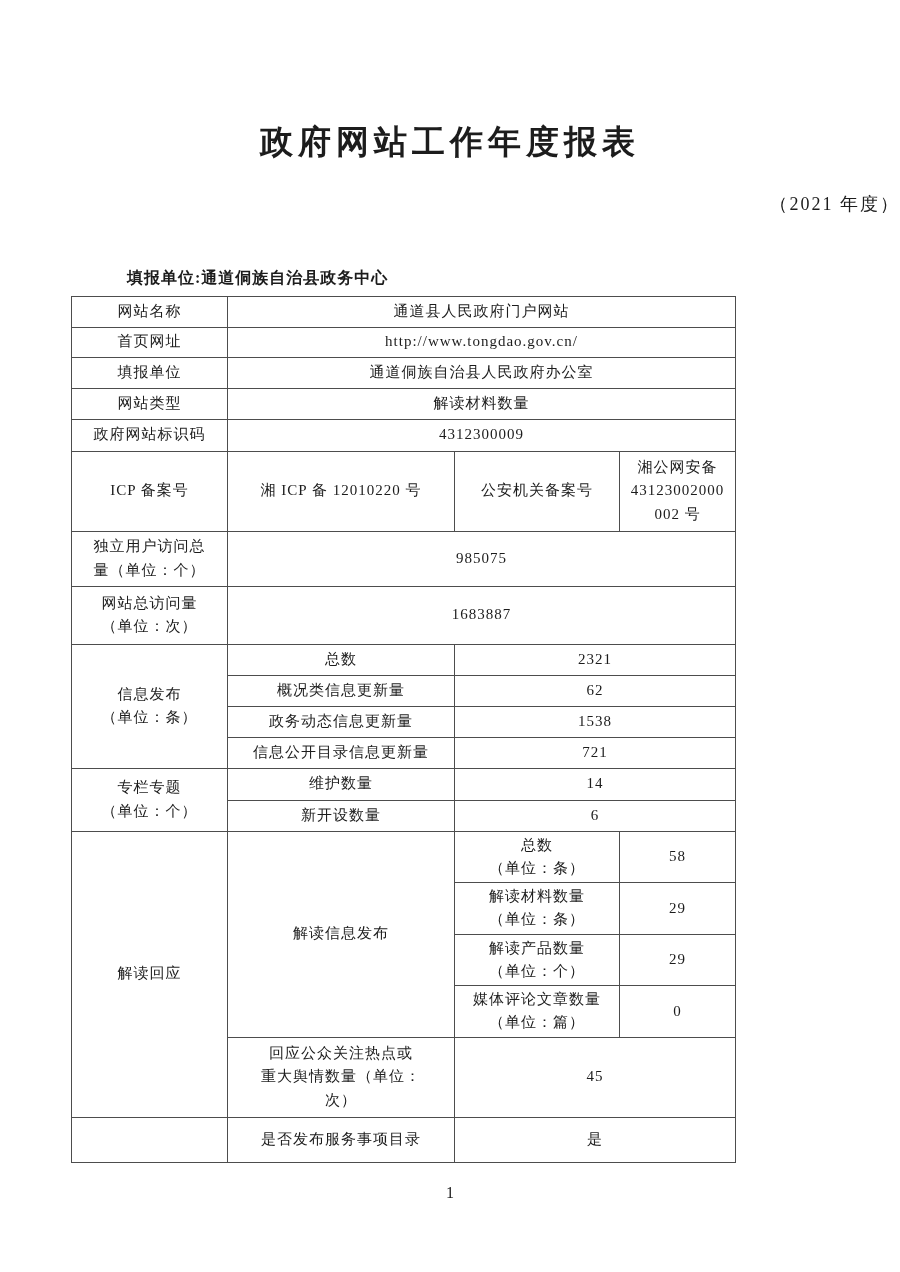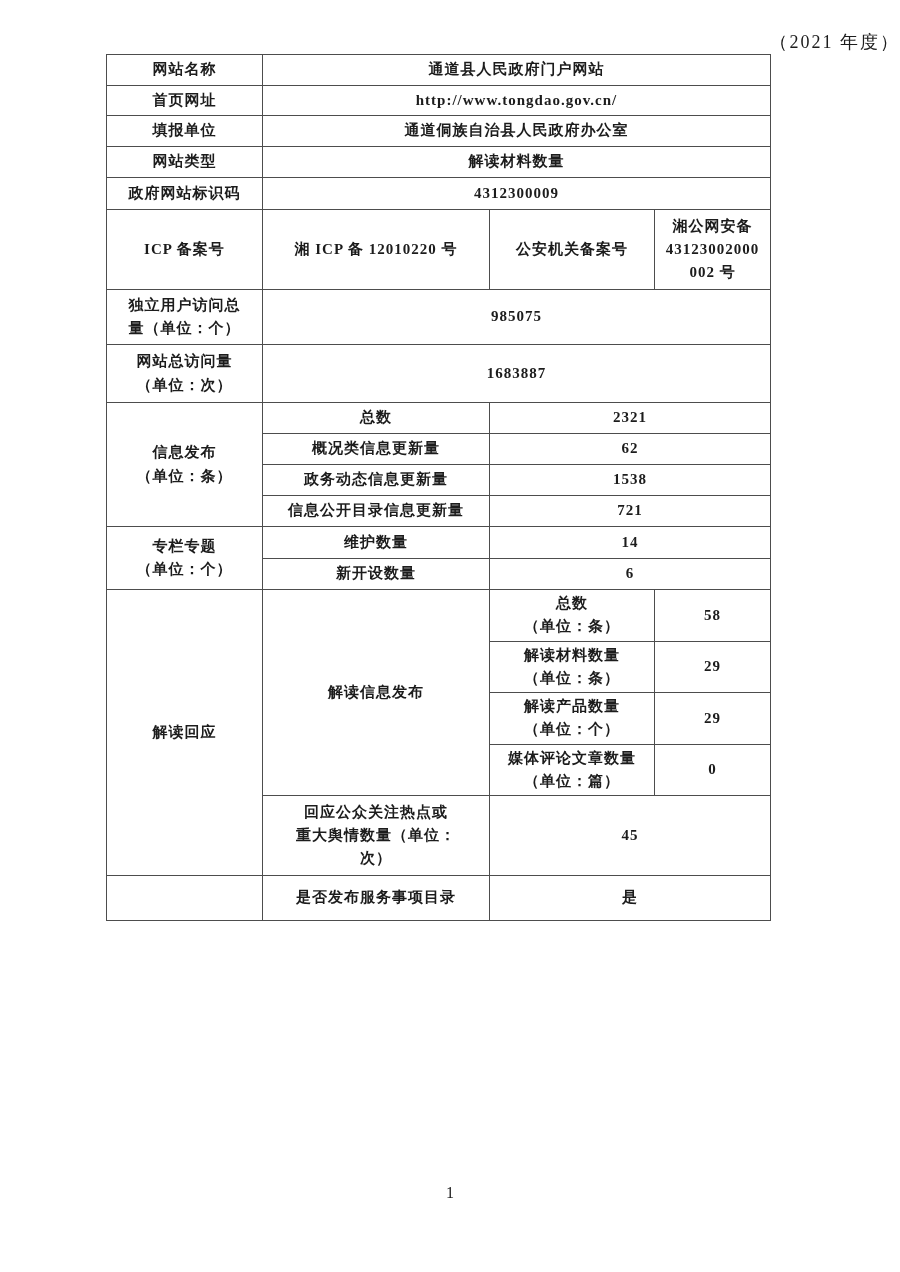--- a/index.html
+++ b/index.html
@@ -35,23 +35,22 @@
   }
   .filing-unit {
     margin: 52px 0 7px 127px;
     font-size: 16px;
     font-weight: bold;
     letter-spacing: 1px;
   }
   table.report {
     border-collapse: collapse;
     table-layout: fixed;
-    margin-left: 106px;
+    margin-left: 71px;
     width: 664px;
-    font-weight: bold;
   }
   table.report td {
     border: 1px solid #4d4d4d;
     text-align: center;
     vertical-align: middle;
     font-size: 15px;
     letter-spacing: 1px;
     padding: 2px 5px;
     line-height: 1.55;
   }
@@ -71,21 +70,23 @@
     top: 1184px;
     text-align: center;
     font-size: 16px;
   }
 </style>
 </head>
 <body>
 
 <div class="doc-page">
 
+  <div class="doc-title">政府网站工作年度报表</div>
   <div class="doc-subtitle">（2021 年度）</div>
+  <div class="filing-unit">填报单位:通道侗族自治县政务中心</div>
 
   <table class="report">
     <colgroup>
       <col style="width:156px">
       <col style="width:227px">
       <col style="width:165px">
       <col style="width:116px">
     </colgroup>
 
     <tbody>

